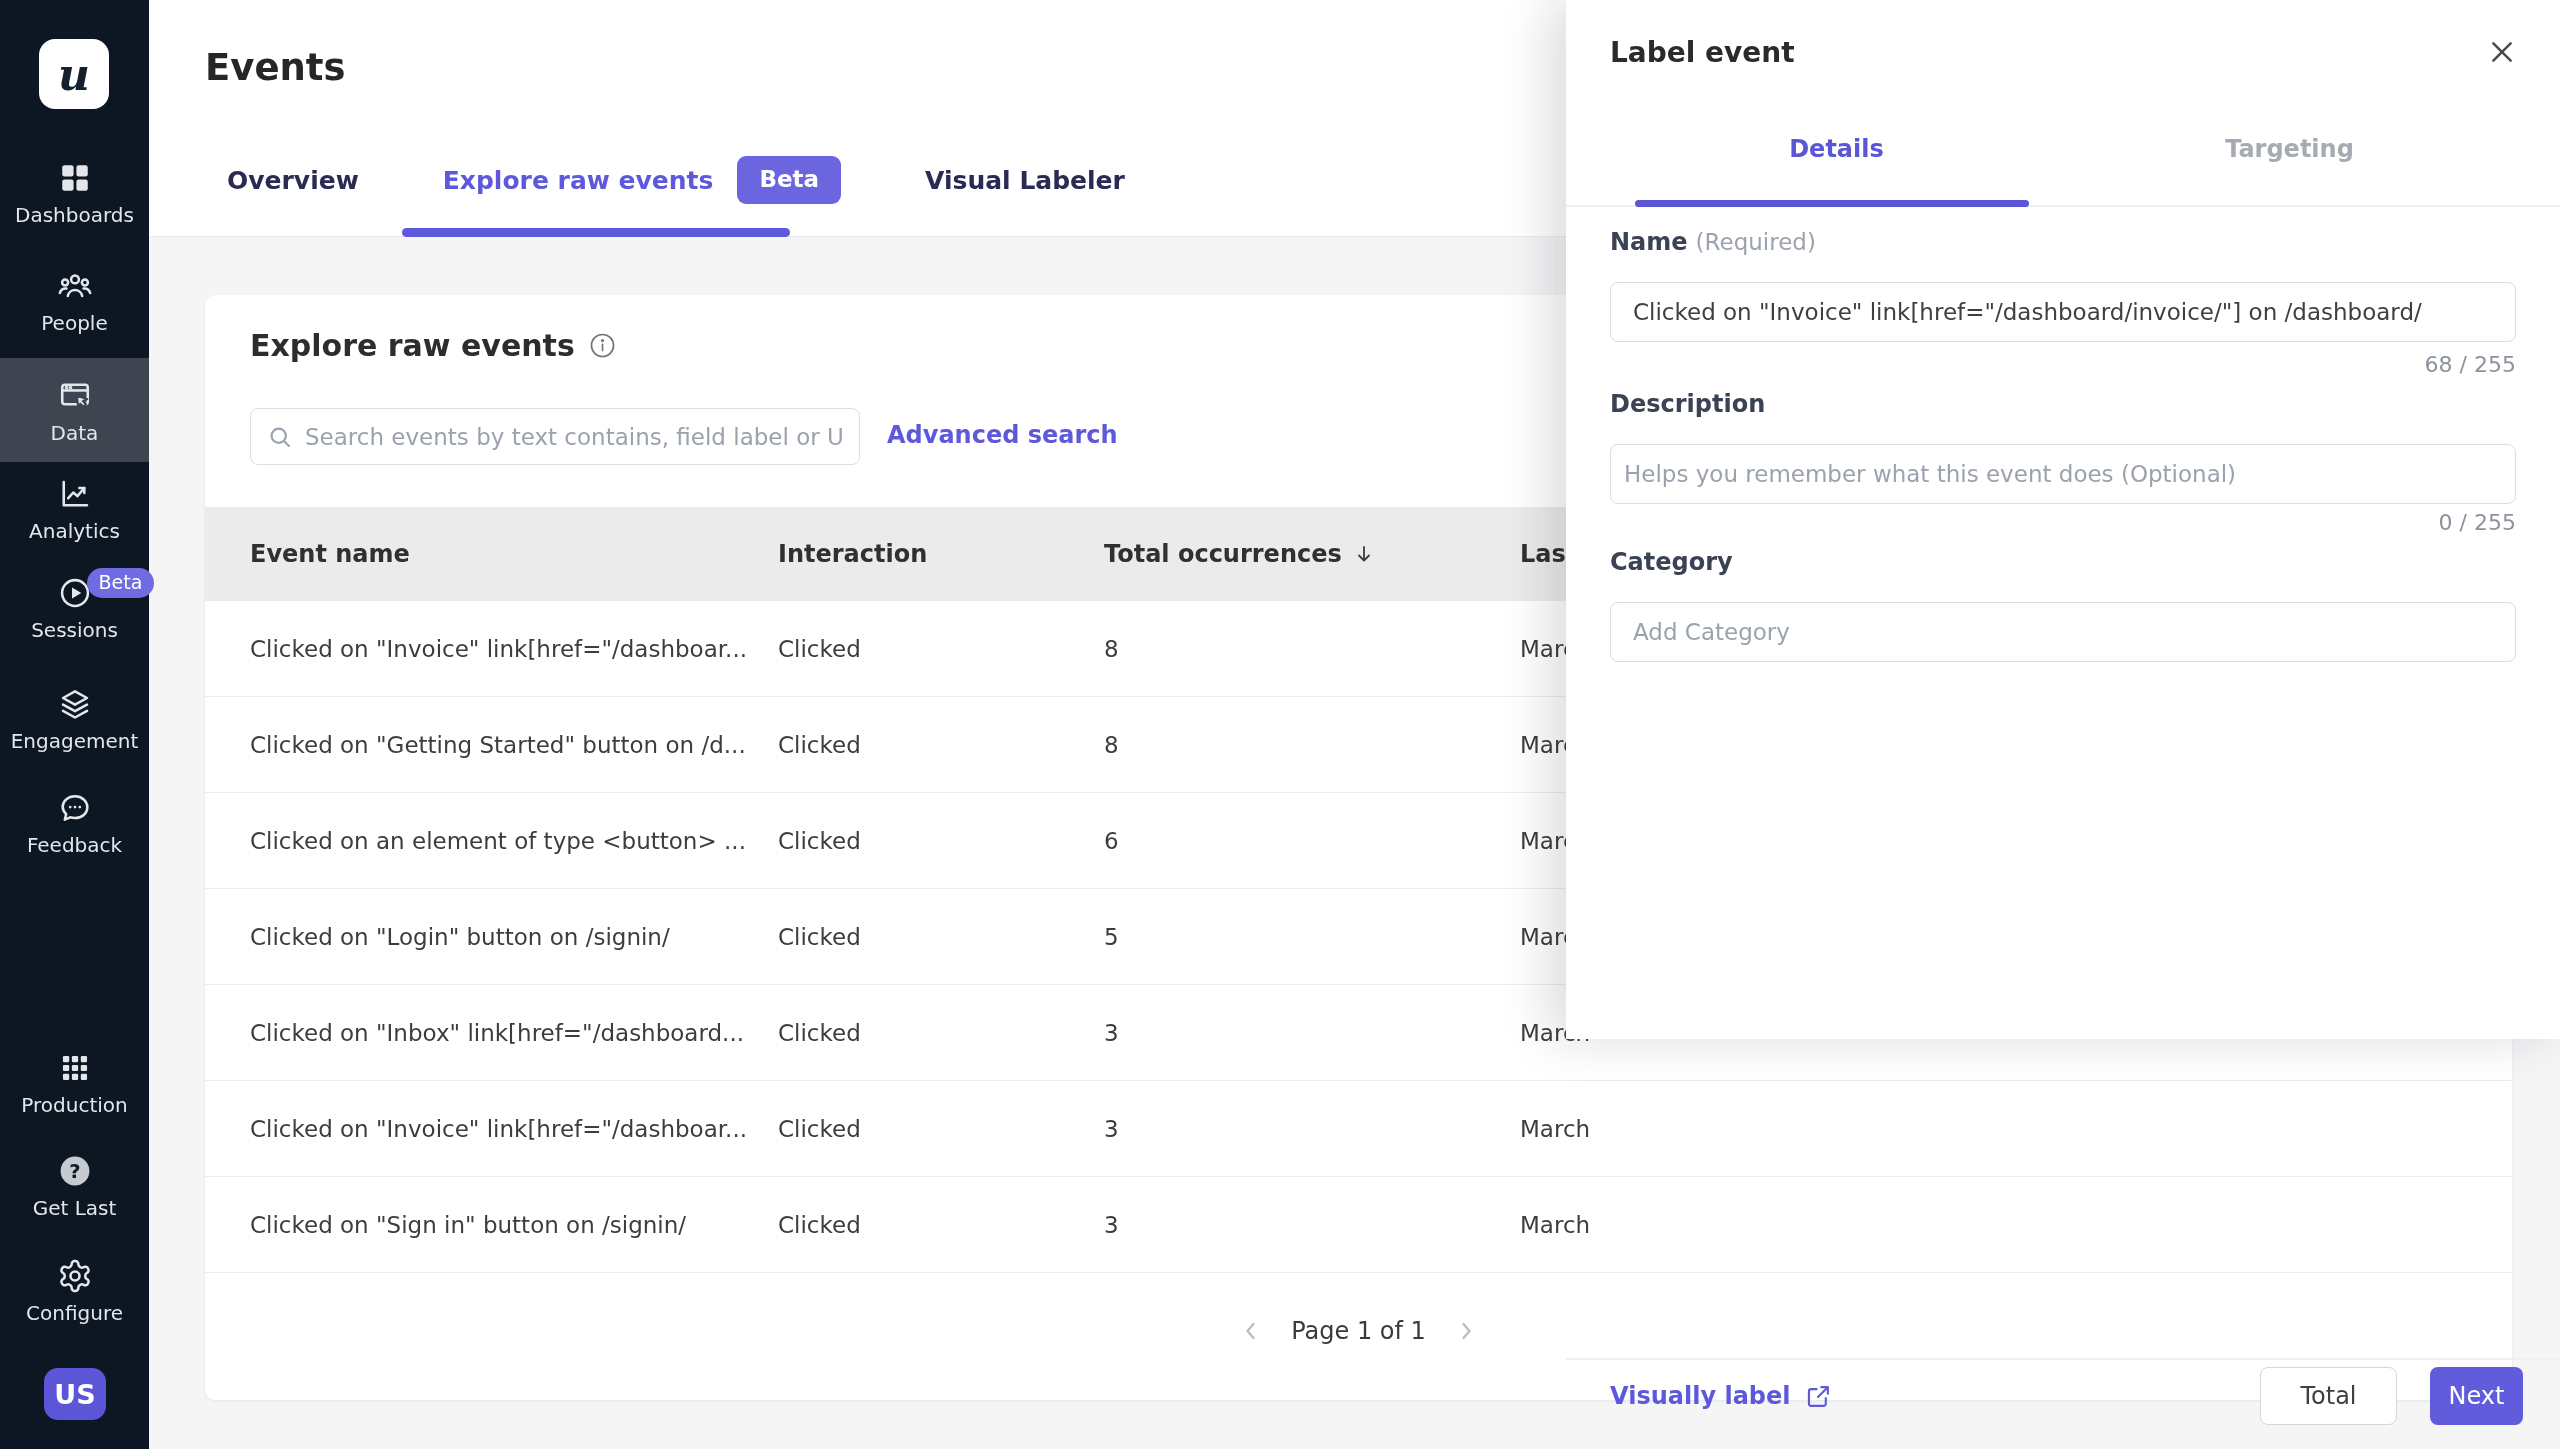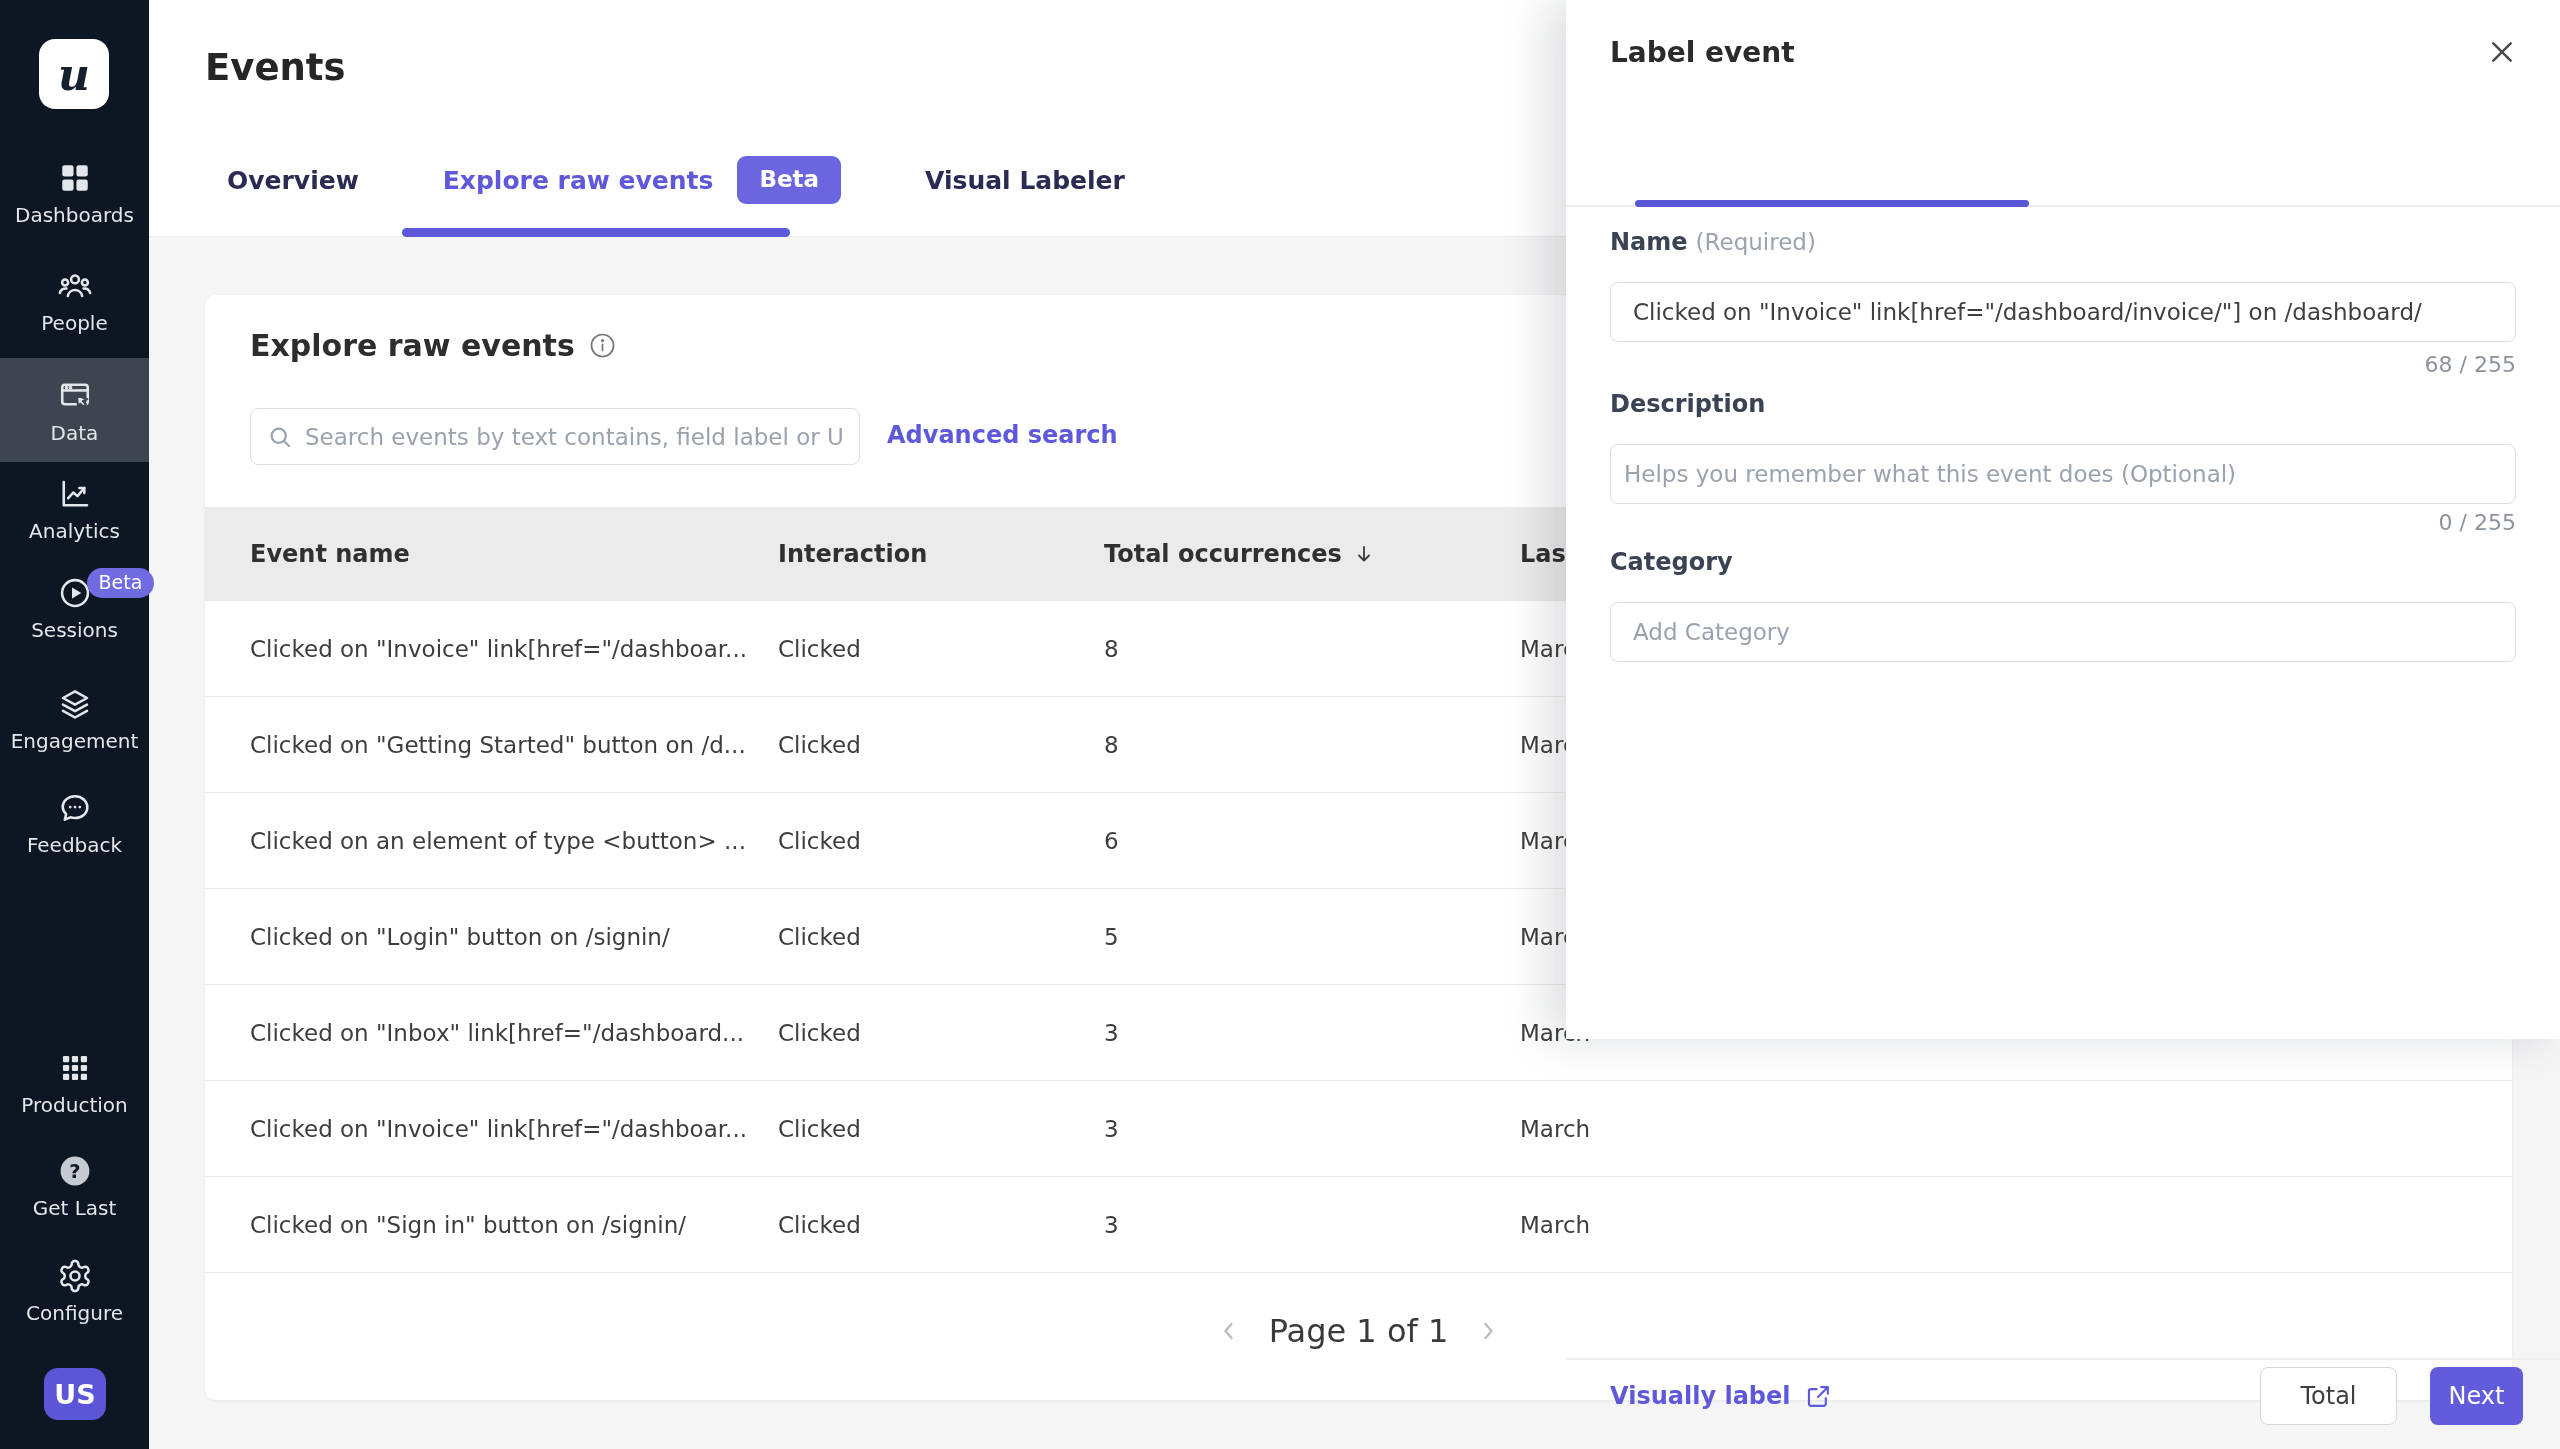--- a/index.html
+++ b/index.html
@@ -45,21 +45,21 @@
   .search-box input { border:none; outline:none; flex:1; font-size:23px; font-family:inherit; color:#3D3D3D; }
   .search-box input::placeholder { color:#9AA2AE; }
   .adv-search { position:absolute; left:682px; top:126px; font-size:24px; font-weight:600; color:#5E59DA; cursor:pointer; }
   .table { position:absolute; left:0; top:212px; right:0; }
   .trow, .thead { display:grid; grid-template-columns:528px 326px 416px 1fr; padding-left:45px; align-items:center; }
   .thead { height:94px; background:#EBEBEB; font-size:24px; font-weight:600; color:#303030; }
   .thead .sortable { display:flex; align-items:center; gap:10px; cursor:pointer; }
   .trow { height:96px; background:#fff; border-bottom:1px solid #EDEDED; font-size:23px; color:#3D3D3D; cursor:pointer; }
   .trow > span, .thead > span { white-space:nowrap; overflow:hidden; }
   .pagination { position:absolute; left:0; top:1008px; width:100%; height:56px; display:flex; align-items:center;
-                justify-content:center; gap:28px; font-size:32px; color:#3A3A3A; }
+                justify-content:center; gap:28px; font-size:24px; color:#3A3A3A; }
   .pg-btn { cursor:pointer; display:flex; align-items:center; }
   
   .panel { position:absolute; left:1566px; top:0; width:994px; height:1039px; background:#fff; z-index:40;
            box-shadow:-18px 0 44px rgba(13,22,35,.14); }
   .panel-title { position:absolute; left:44px; top:36px; font-size:28px; font-weight:bold; color:#2B2B2B; }
   .panel-close { position:absolute; right:40px; top:34px; width:36px; height:36px; cursor:pointer;
                  display:flex; align-items:center; justify-content:center; }
   .panel-tabs { position:absolute; left:44px; right:44px; top:118px; height:62px; display:flex; }
   .panel-tab { flex:1; display:flex; align-items:center; justify-content:center; font-size:24px; font-weight:600;
                color:#A6ABB3; cursor:pointer; }
@@ -327,20 +327,24 @@
 
 <aside class="panel">
   <h2 class="panel-title">Label event</h2>
   <span class="panel-close">
     <svg width="32" height="32" viewBox="0 0 24 24" fill="none" stroke="#4B4B4B" stroke-width="1.9" stroke-linecap="round">
       <line x1="5.5" y1="5.5" x2="18.5" y2="18.5"></line>
         <line x1="18.5" y1="5.5" x2="5.5" y2="18.5"></line>
     </svg>
   </span>
 
+  <div class="panel-tabs">
+    <span class="panel-tab active">Details</span>
+    <span class="panel-tab">Targeting</span>
+  </div>
   <div class="panel-tabs-divider"></div>
   <div class="panel-tab-underline"></div>
 
   <div class="field-label" style="top:228px">
     <span>Name</span><span class="req">(Required)</span>
   </div>
   <input class="p-input" style="top: 282px;" type="text" value="Clicked on &quot;Invoice&quot; link[href=&quot;/dashboard/invoice/&quot;] on /dashboard/">
   <span class="counter" style="top:352px">68 / 255</span>
 
   <div class="field-label" style="top:390px">

